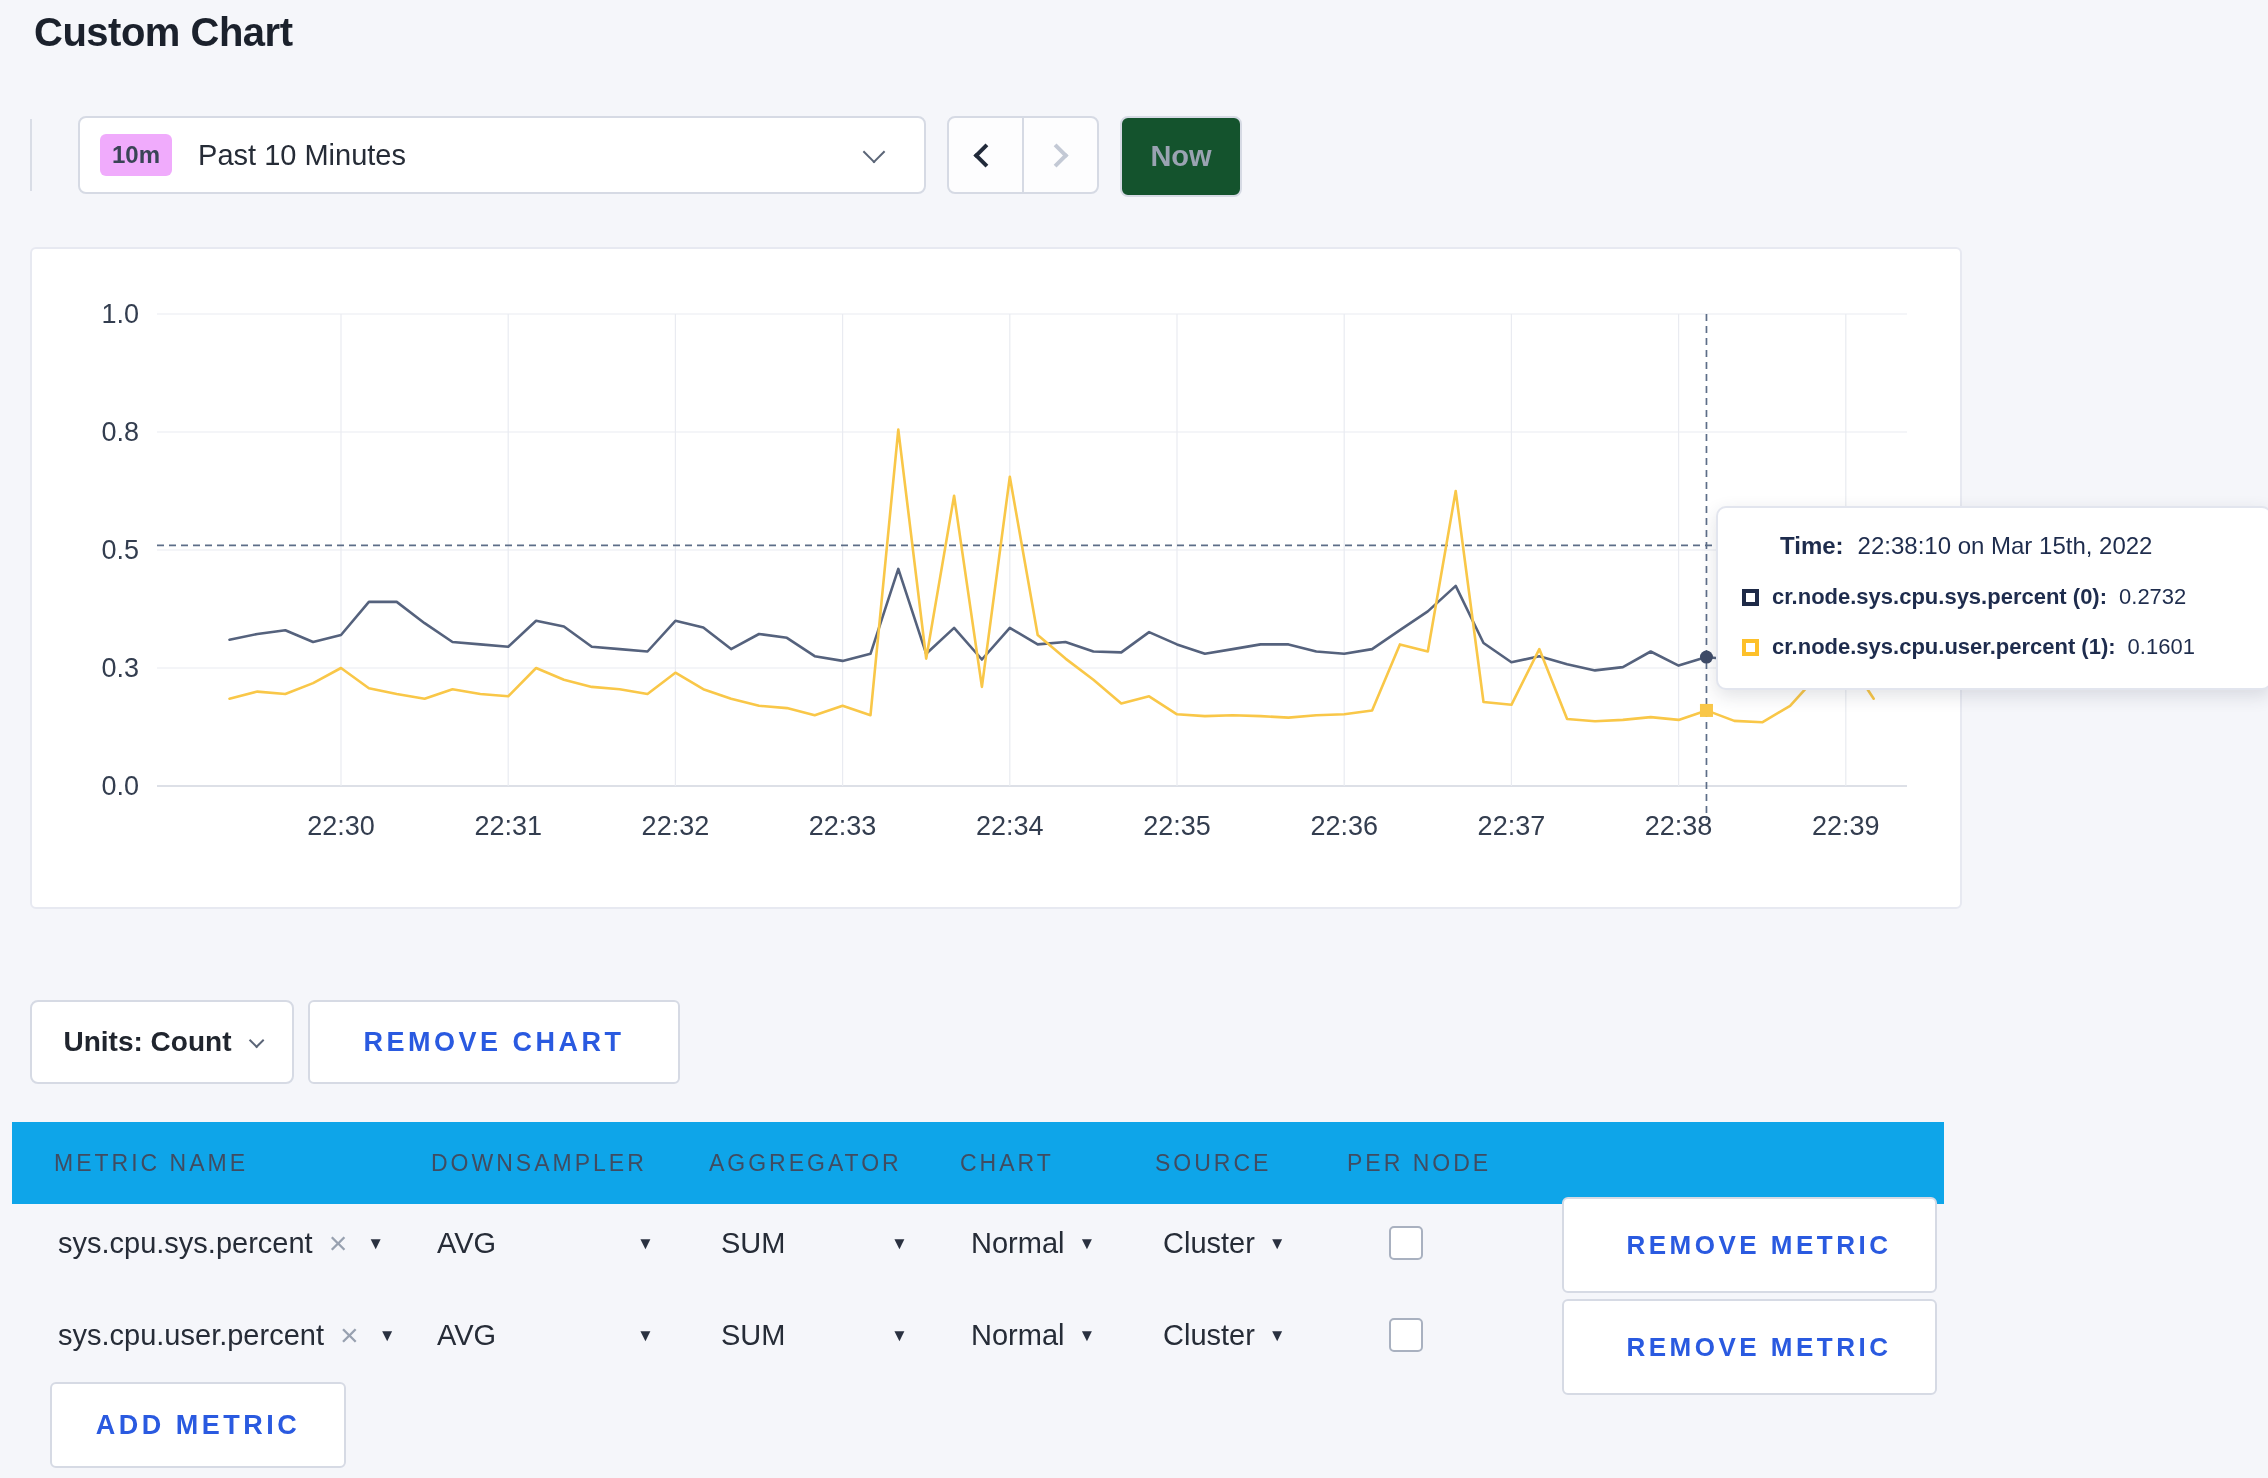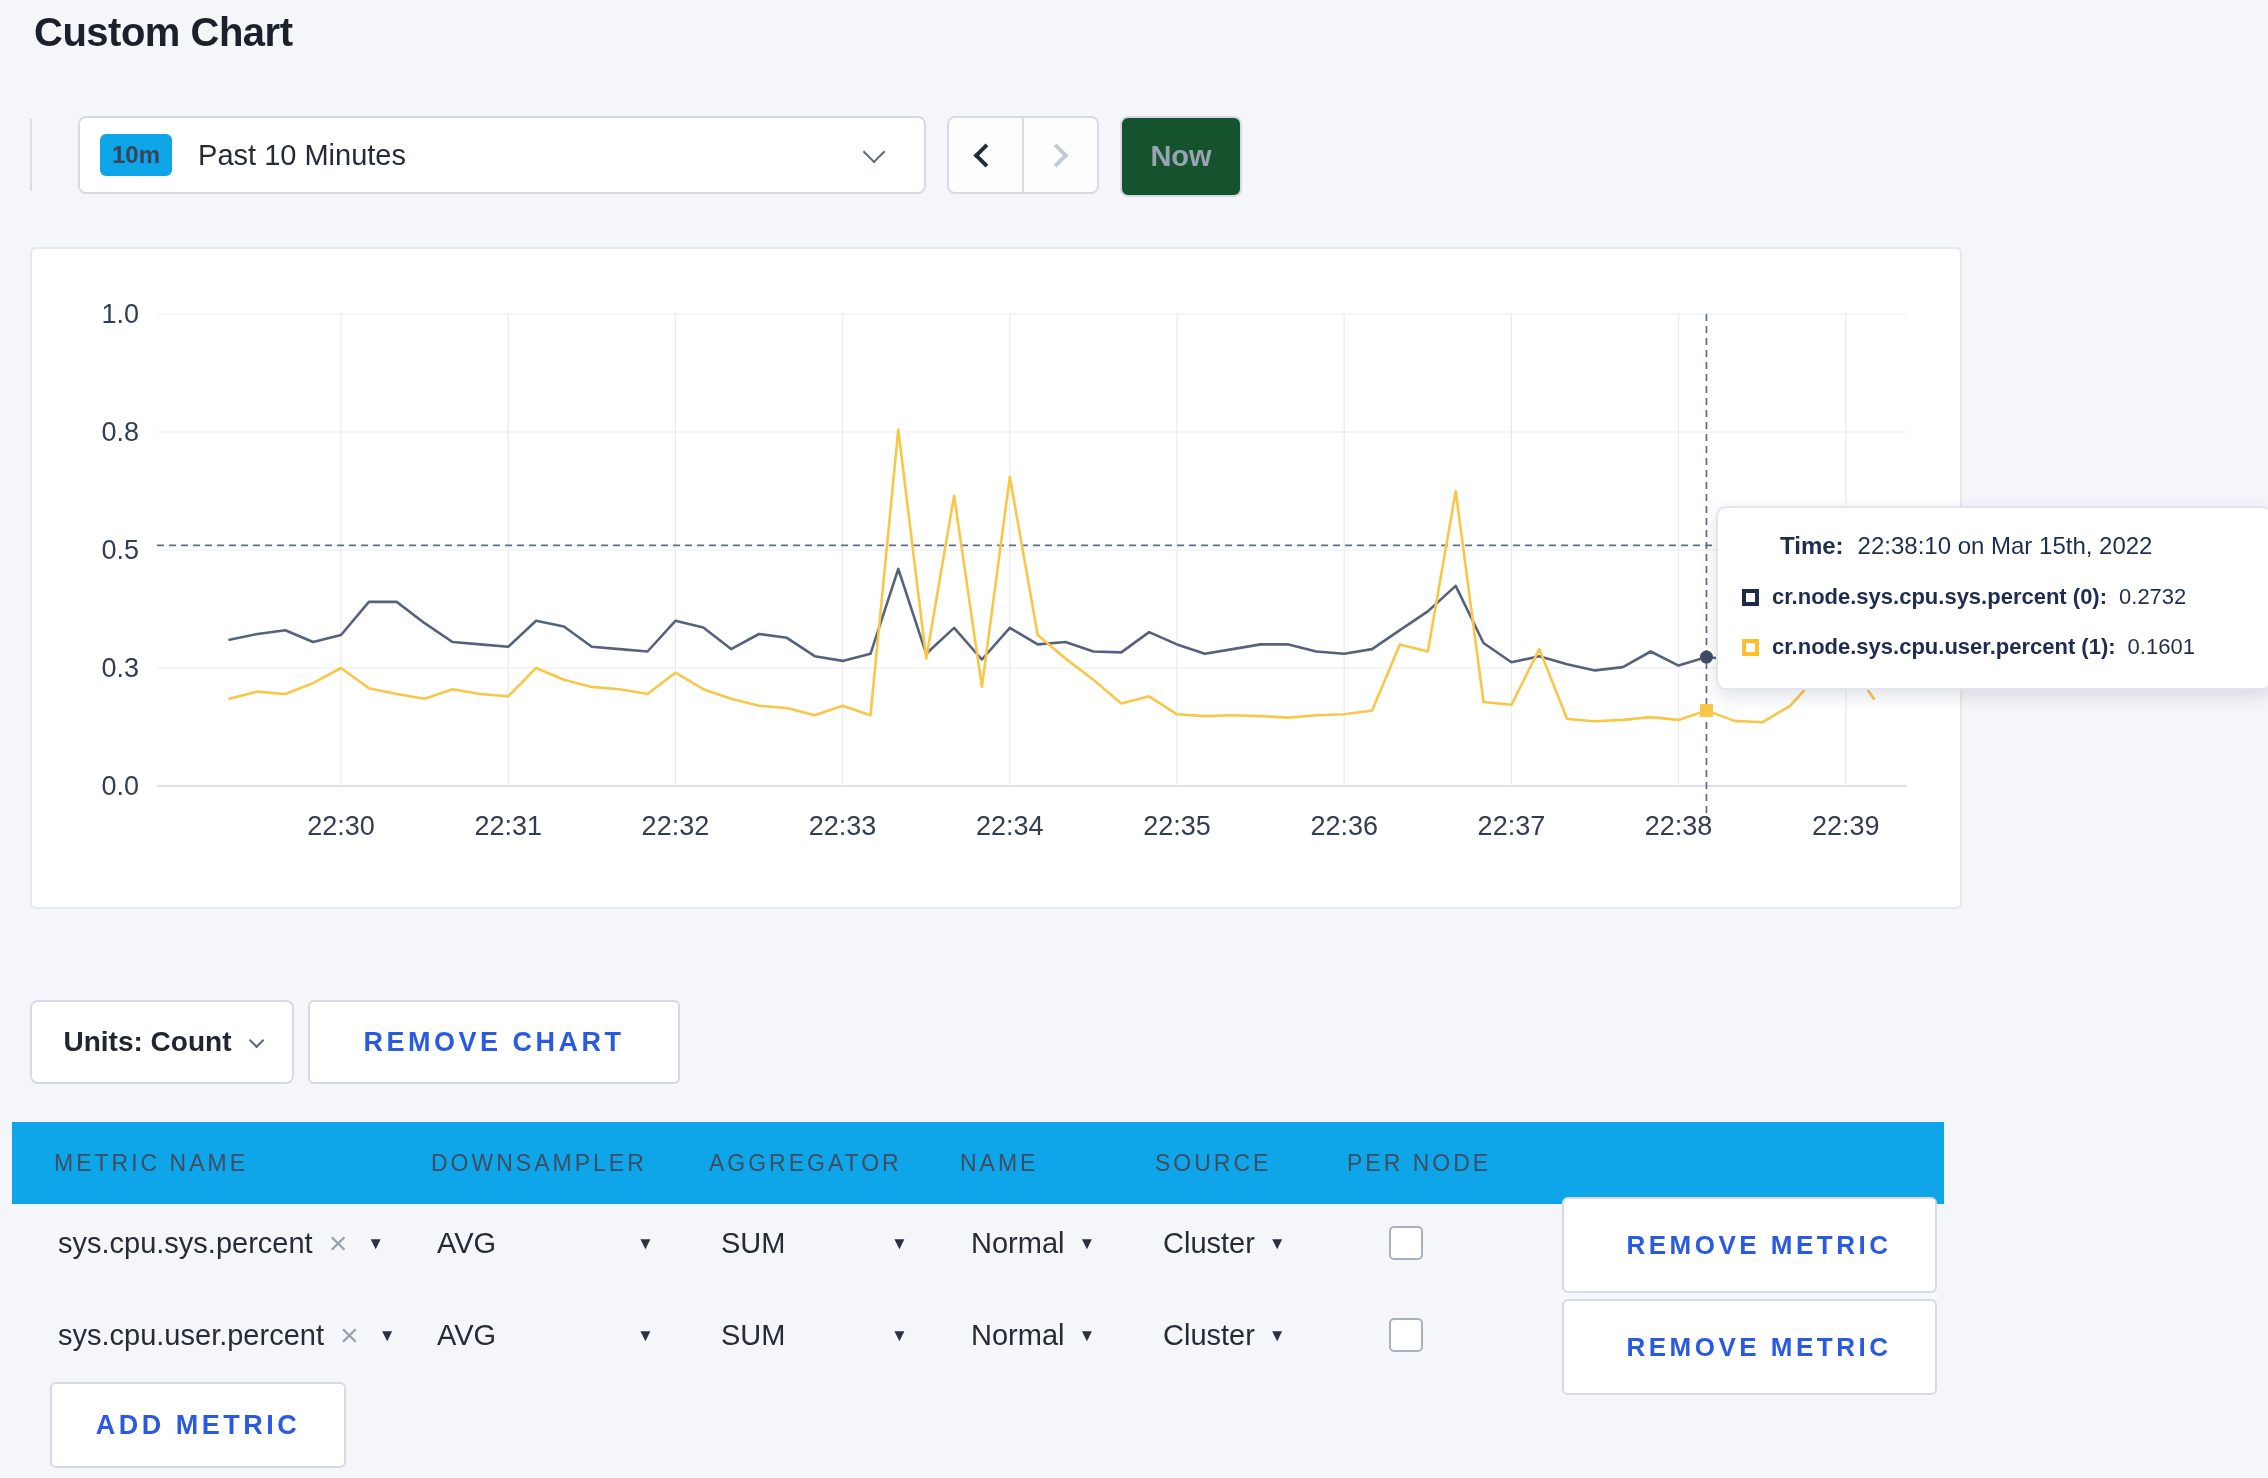--- a/index.html
+++ b/index.html
@@ -5,21 +5,21 @@
   * { margin:0; padding:0; box-sizing:border-box; }
   html,body { width:2268px; height:1478px; }
   body { font-family:"Liberation Sans","DejaVu Sans",sans-serif; background:#f5f6fa; position:relative; overflow:hidden; }
   .stage { position:absolute; left:0; top:0; width:2268px; height:1478px; }
 
   .page-title { position:absolute; left:34px; top:10px; font-size:40px; font-weight:600; color:#1b212c; letter-spacing:-0.5px; }
 
   
   .tb-rule { position:absolute; left:30px; top:119px; width:2px; height:72px; background:#d9dde6; }
   .time-select { position:absolute; left:78px; top:116px; width:848px; height:78px; background:#ffffff; border:2px solid #d6dae4; border-radius:8px; display:flex; align-items:center; cursor:pointer; }
-  .badge { margin-left:20px; background:#0ea5e9; border-radius:6px; padding:7px 12px; font-size:24px; font-weight:700; color:#3a4456; }
+  .badge { margin-left:20px; background:#f0abfc; border-radius:6px; padding:7px 12px; font-size:24px; font-weight:700; color:#3a4456; }
   .time-label { margin-left:26px; font-size:29px; color:#262c37; }
   .chev { display:inline-block; border-style:solid; border-color:#5b6577; }
   .chev-down { width:16px; height:16px; border-width:0 2.5px 2.5px 0; transform:rotate(45deg); position:absolute; right:42px; top:26px; }
   .nav-group { position:absolute; left:947px; top:116px; width:152px; height:78px; background:#fdfdfe; border:2px solid #d6dae4; border-radius:8px; display:flex; }
   .nav-btn { flex:1; background:transparent; border:none; position:relative; cursor:pointer; }
   .nav-btn + .nav-btn { border-left:2px solid #d6dae4; }
   .chev-left { width:17px; height:17px; border-width:4px 0 0 4px; border-color:#212a3a; transform:rotate(-45deg); position:absolute; left:28px; top:29px; }
   .chev-right { width:17px; height:17px; border-width:4px 4px 0 0; border-color:#c3c9d5; transform:rotate(45deg); position:absolute; left:24px; top:29px; }
   .now-btn { position:absolute; left:1120px; top:116px; width:122px; height:81px; background:#14532d; border:2px solid #d6dae4; border-radius:8px; font-size:29px; font-weight:600; color:#9aa3b2; font-family:inherit; cursor:default; }
   .blue-btn { background:#ffffff; border:2px solid #d6dae4; border-radius:6px; color:#2a5ae0; font-weight:600; letter-spacing:3.5px; font-family:inherit; cursor:pointer; }
@@ -145,21 +145,21 @@
   <div class="units-btn">
     <span>Units: Count</span>
     <span class="chev chev-small"></span>
   </div>
   <button class="blue-btn remove-chart">REMOVE CHART</button>
 
   <div class="table-head">
     <span class="th-0">METRIC NAME</span>
     <span class="th-1">DOWNSAMPLER</span>
     <span class="th-2">AGGREGATOR</span>
-    <span class="th-3">NAME</span>
+    <span class="th-3">CHART</span>
     <span class="th-4">SOURCE</span>
     <span class="th-5">PER NODE</span>
   </div>
 
   <div class="mrow mrow-0">
     <div class="c-metric">
       <span>sys.cpu.sys.percent</span>
       <span class="x-icon">×</span>
       <span class="caret m-caret">▼</span>
     </div>

